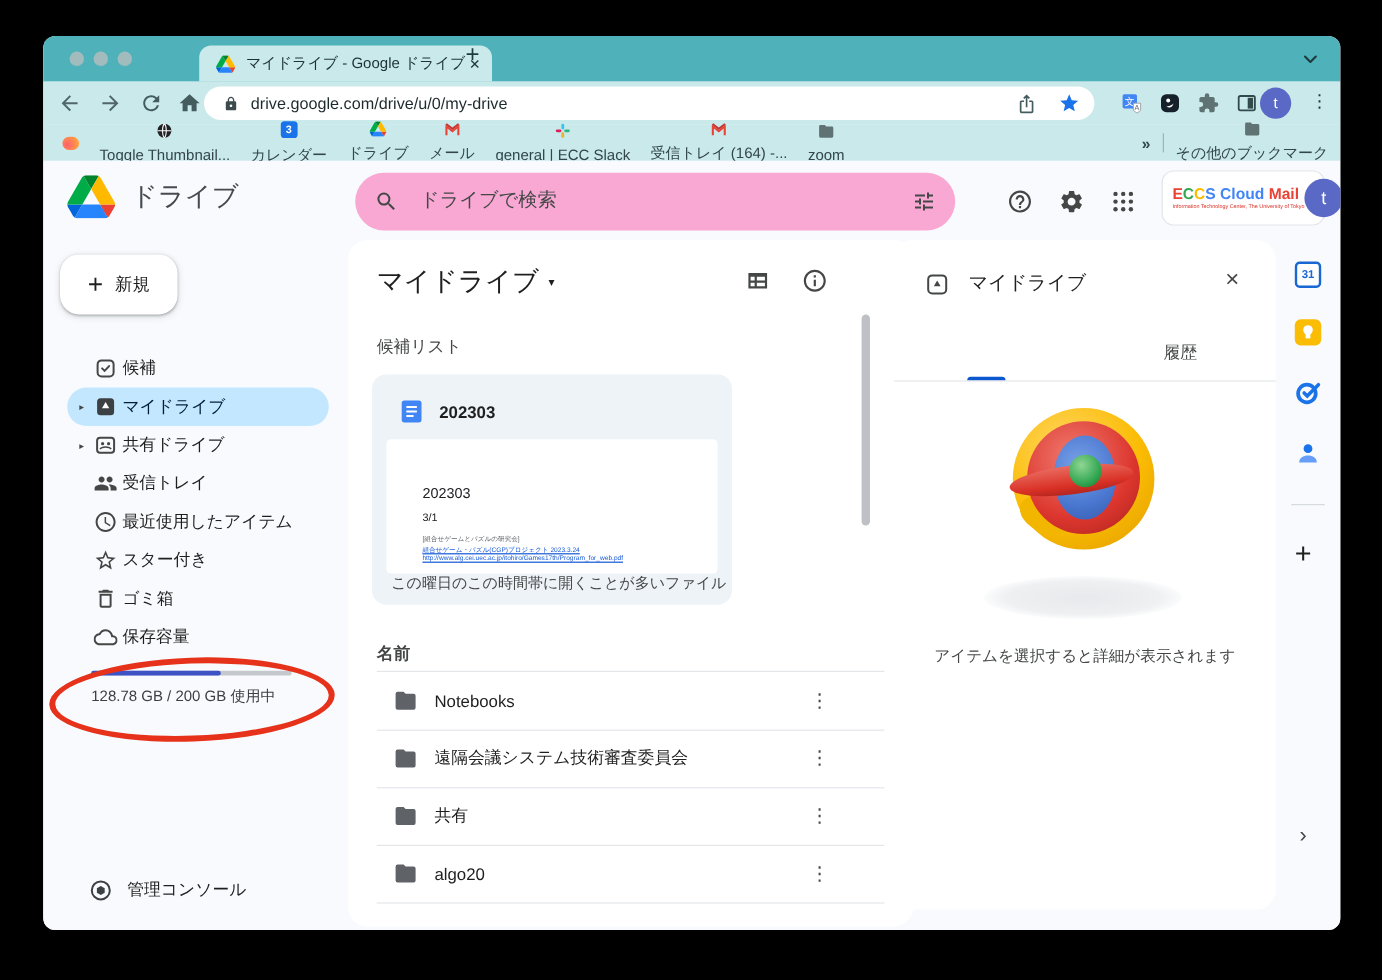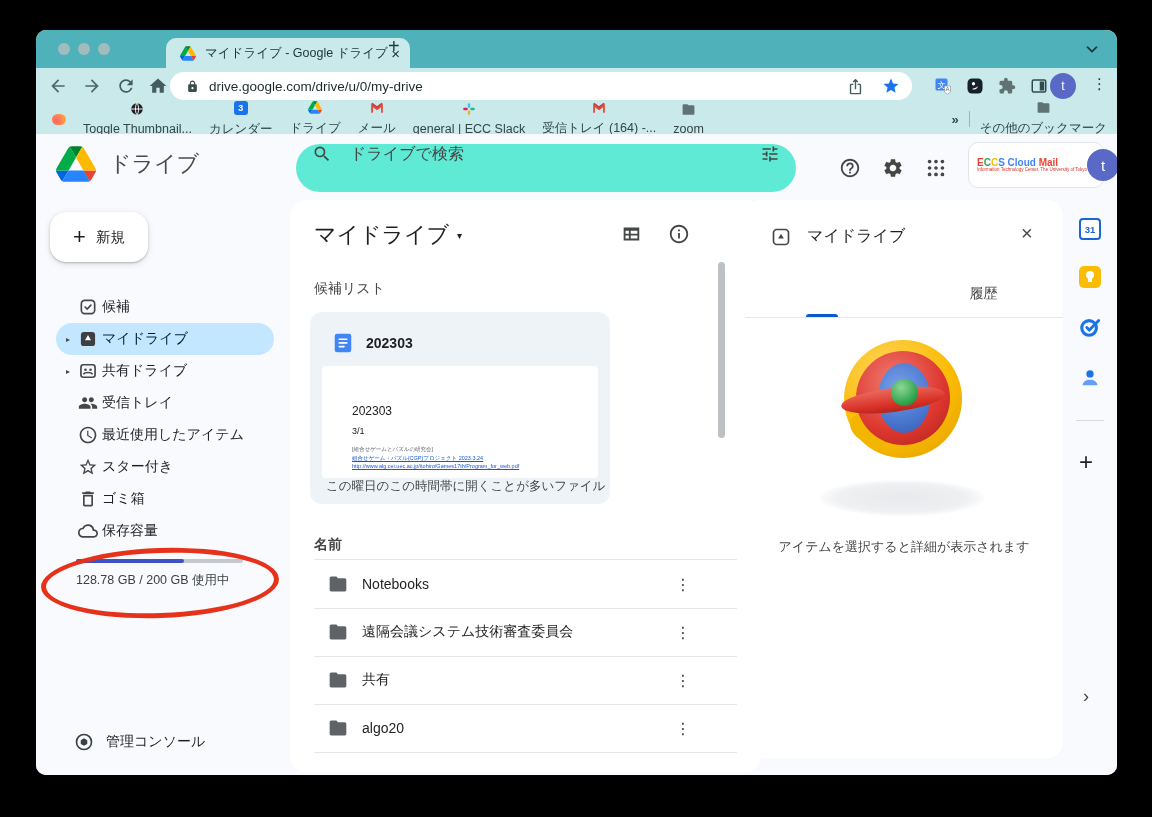--- a/index.html
+++ b/index.html
@@ -44,30 +44,30 @@
   .cloudbm{width:14px;height:11px;border-radius:6px;background:radial-gradient(circle at 30% 60%,#ff5f6d,#ff9a44 70%,#ffc371);}
   .calbm{width:14px;height:14px;border-radius:3px;background:#1a73e8;color:#fff;font-size:9px;font-weight:bold;
          display:flex;align-items:center;justify-content:center;}
 
   
   .drivearea{position:absolute;left:0;top:104px;width:1081px;height:641px;background:#f8fafd;}
 
   
   .dlogo{position:absolute;left:20px;top:12px;display:flex;align-items:center;gap:13px;}
   .dname{font-size:22px;color:#474b4f;}
-  .searchbar{position:absolute;left:260px;top:10px;width:500px;height:48px;border-radius:24px;background:#5eead4;
-             display:flex;align-items:flex-start;padding:0 16px;box-sizing:border-box;}
+  .searchbar{position:absolute;left:260px;top:10px;width:500px;height:48px;border-radius:24px;background:#f9a8d4;
+             display:flex;align-items:center;padding:0 16px;box-sizing:border-box;}
   .searchinput{flex:1;border:none;outline:none;background:transparent;font-size:16px;color:#444746;margin-left:16px;
                font-family:"Liberation Sans","DejaVu Sans",sans-serif;}
   .searchinput::placeholder{color:#444746;opacity:1;}
   .hicon{position:absolute;top:23px;width:22px;height:22px;color:#444746;}
   .eccs{position:absolute;left:932px;top:8px;width:136px;height:46px;background:#fff;border:1px solid #e1e5e9;
         border-radius:10px;display:flex;align-items:center;padding:0 6px 0 8px;box-sizing:border-box;}
   .eccstxt{flex:1;line-height:1.1;}
-  .eccsline{font-size:10px;font-weight:bold;white-space:nowrap;}
+  .eccsline{font-size:13px;font-weight:bold;white-space:nowrap;}
   .eccssub{font-size:4.5px;color:#d93025;white-space:nowrap;}
   .avatar-lg{width:32px;height:32px;border-radius:50%;background:#5b69c6;color:#fff;font-size:15px;
              display:flex;align-items:center;justify-content:center;flex:none;}
   .cE{color:#ea4335}.cC1{color:#34a853}.cC2{color:#fbbc04}.cS{color:#4285f4}.cW1{color:#4285f4}.cW2{color:#ea4335}
 
   
   .newbtn{position:absolute;left:14px;top:78px;width:98px;height:50px;background:#fff;border-radius:16px;
           box-shadow:0 1px 2px rgba(60,64,67,.3),0 2px 6px rgba(60,64,67,.15);
           display:flex;align-items:center;justify-content:center;gap:10px;font-size:14.5px;color:#1f1f1f;}
   .plusbig{font-size:22px;font-weight:400;color:#1f1f1f;line-height:1;}

